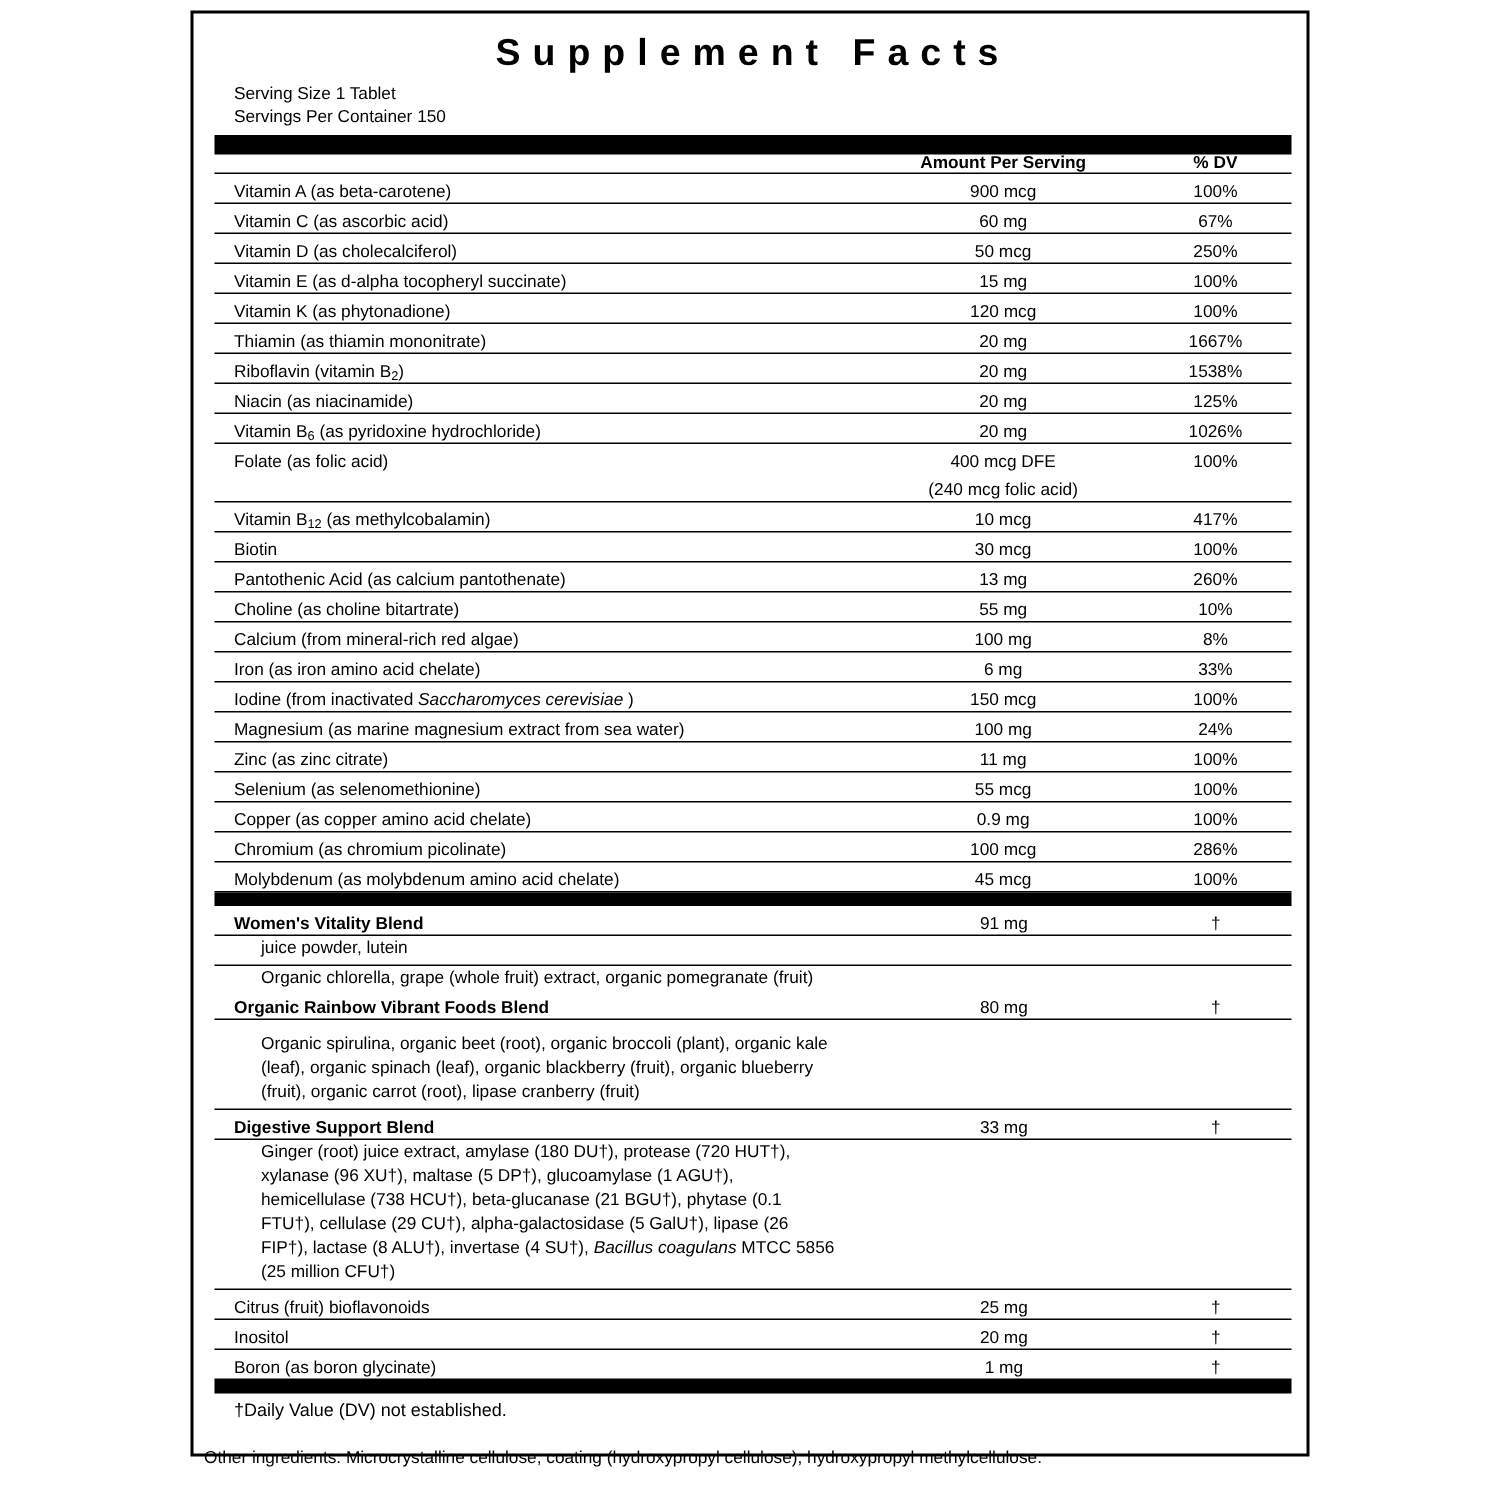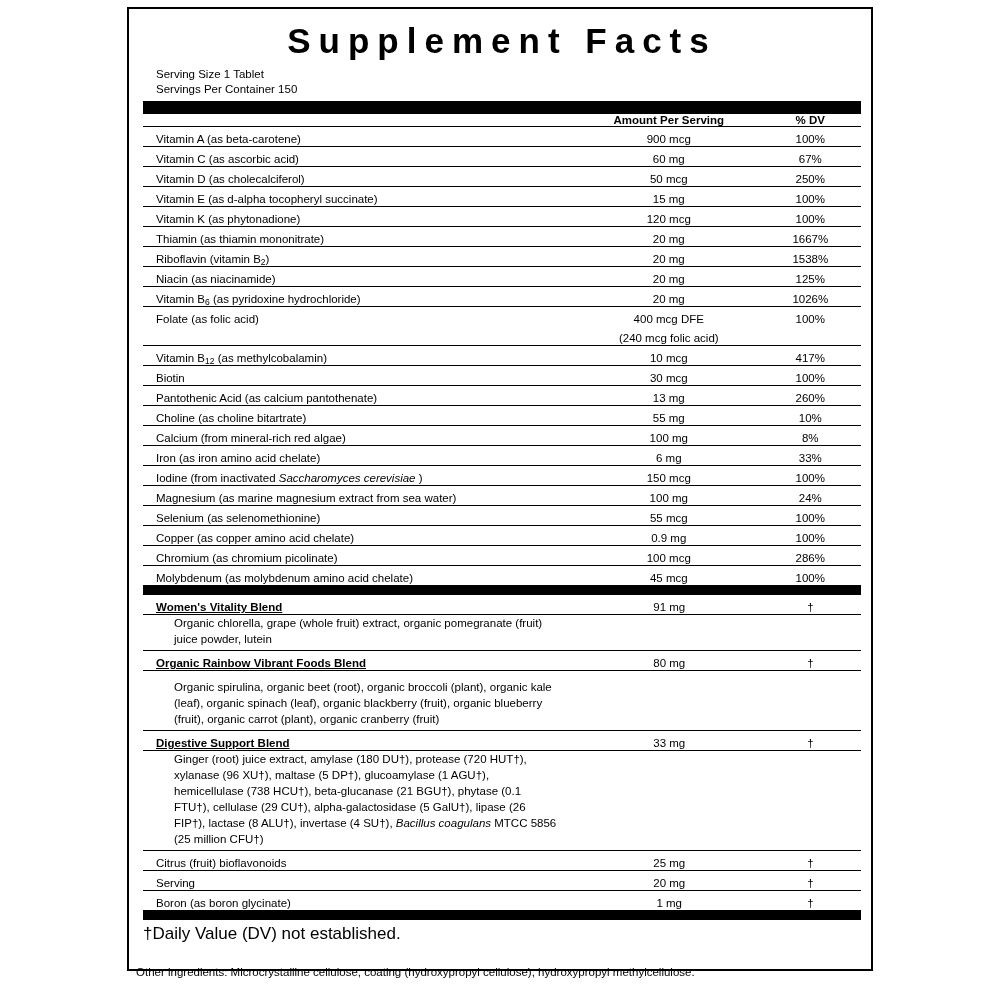--- a/index.html
+++ b/index.html
@@ -25,21 +25,21 @@
     box-sizing: border-box;
     background: #fff;
   }
   .inner {
     position: absolute;
     left: 14px;
     top: 8px;
     width: 718px;
   }
   .title {
-    font-size: 35px;
+    font-size: 25px;
     font-weight: bold;
     text-align: center;
     letter-spacing: 8px;
     margin: 4px 0 6px 0;
     white-space: nowrap;
   }
   .serving {
     font-size: 11.5px;
     margin-left: 13px;
     line-height: 15px;
@@ -76,33 +76,32 @@
   .row td {
     border-bottom: 1px solid #000;
     height: 18px;
     padding-bottom: 1px !important;
   }
   .row td.col-name { padding-left: 13px !important; }
   .row.noline td { border-bottom: none; }
   .blend-name {
     font-weight: bold;
     padding-left: 13px !important;
-    text-decoration: underline;
   }
   .sub td {
     border-bottom: none;
     padding-left: 31px !important;
     line-height: 16px;
   }
   .sub-last td { border-bottom: 1px solid #000; padding-bottom: 3px !important; }
   i { font-style: italic; }
   .sub-b { font-size: 8.5px; vertical-align: baseline; position: relative; top: 2px; }
   .footnote {
-    font-size: 17px;
-    margin-left: 0;
+    font-size: 12px;
+    margin-left: 13px;
     margin-top: 4px;
   }
   .other {
     position: absolute;
     left: 136px;
     top: 965px;
     width: 760px;
     font-size: 11.5px;
     line-height: 15px;
   }
@@ -214,20 +213,25 @@
             <td class="col-name">Iodine (from inactivated <i>Saccharomyces cerevisiae</i> )</td>
             <td class="col-amt">150  mcg</td>
             <td class="col-dv">100%</td>
           </tr>
       <tr class="row">
             <td class="col-name">Magnesium (as marine magnesium extract from sea water)</td>
             <td class="col-amt">100  mg</td>
             <td class="col-dv">24%</td>
           </tr>
       <tr class="row">
+            <td class="col-name">Zinc (as zinc citrate)</td>
+            <td class="col-amt">11  mg</td>
+            <td class="col-dv">100%</td>
+          </tr>
+      <tr class="row">
             <td class="col-name">Selenium (as selenomethionine)</td>
             <td class="col-amt">55  mcg</td>
             <td class="col-dv">100%</td>
           </tr>
       <tr class="row">
             <td class="col-name">Copper (as copper amino acid chelate)</td>
             <td class="col-amt">0.9  mg</td>
             <td class="col-dv">100%</td>
           </tr>
       <tr class="row">
@@ -245,43 +249,43 @@
 
     <div class="bar-med"></div>
 
     <table class="facts">
       <tbody>
           <tr class="row">
         <td class="col-name blend-name">Women's Vitality Blend</td>
         <td class="col-amt">91  mg</td>
         <td class="col-dv">†</td>
       </tr>
-      <tr class="sub">
-            <td colspan="3">Organic chlorella, grape (whole fruit) extract, organic pomegranate (fruit)</td>
-          </tr>
       <tr class="sub sub-last">
             <td colspan="3">juice powder, lutein</td>
+          </tr>
+      <tr class="sub">
+            <td colspan="3">Organic chlorella, grape (whole fruit) extract, organic pomegranate (fruit)</td>
           </tr>
 
       <tr class="row">
         <td class="col-name blend-name">Organic Rainbow Vibrant Foods Blend</td>
         <td class="col-amt">80  mg</td>
         <td class="col-dv">†</td>
       </tr>
       <tr class="sub">
             <td colspan="3" style="height:8px"></td>
           </tr>
       <tr class="sub">
             <td colspan="3">Organic spirulina, organic beet (root), organic broccoli (plant), organic kale</td>
           </tr>
       <tr class="sub">
             <td colspan="3">(leaf), organic spinach (leaf), organic blackberry (fruit), organic blueberry</td>
           </tr>
       <tr class="sub sub-last">
-            <td colspan="3">(fruit), organic carrot (plant), organic cranberry (fruit)</td>
+            <td colspan="3">(fruit), organic carrot (root), lipase cranberry (fruit)</td>
           </tr>
 
       <tr class="row">
         <td class="col-name blend-name">Digestive Support Blend</td>
         <td class="col-amt">33  mg</td>
         <td class="col-dv">†</td>
       </tr>
       <tr class="sub">
             <td colspan="3">Ginger (root) juice extract, amylase (180 DU†), protease (720 HUT†),</td>
           </tr>
@@ -300,21 +304,21 @@
       <tr class="sub sub-last">
             <td colspan="3">(25 million CFU†)</td>
           </tr>
 
       <tr class="row">
             <td class="col-name">Citrus (fruit) bioflavonoids</td>
             <td class="col-amt">25  mg</td>
             <td class="col-dv">†</td>
           </tr>
       <tr class="row">
-            <td class="col-name">Serving</td>
+            <td class="col-name">Inositol</td>
             <td class="col-amt">20  mg</td>
             <td class="col-dv">†</td>
           </tr>
       <tr class="row">
             <td class="col-name">Boron (as boron glycinate)</td>
             <td class="col-amt">1  mg</td>
             <td class="col-dv">†</td>
           </tr>
     </tbody>
       </table>

